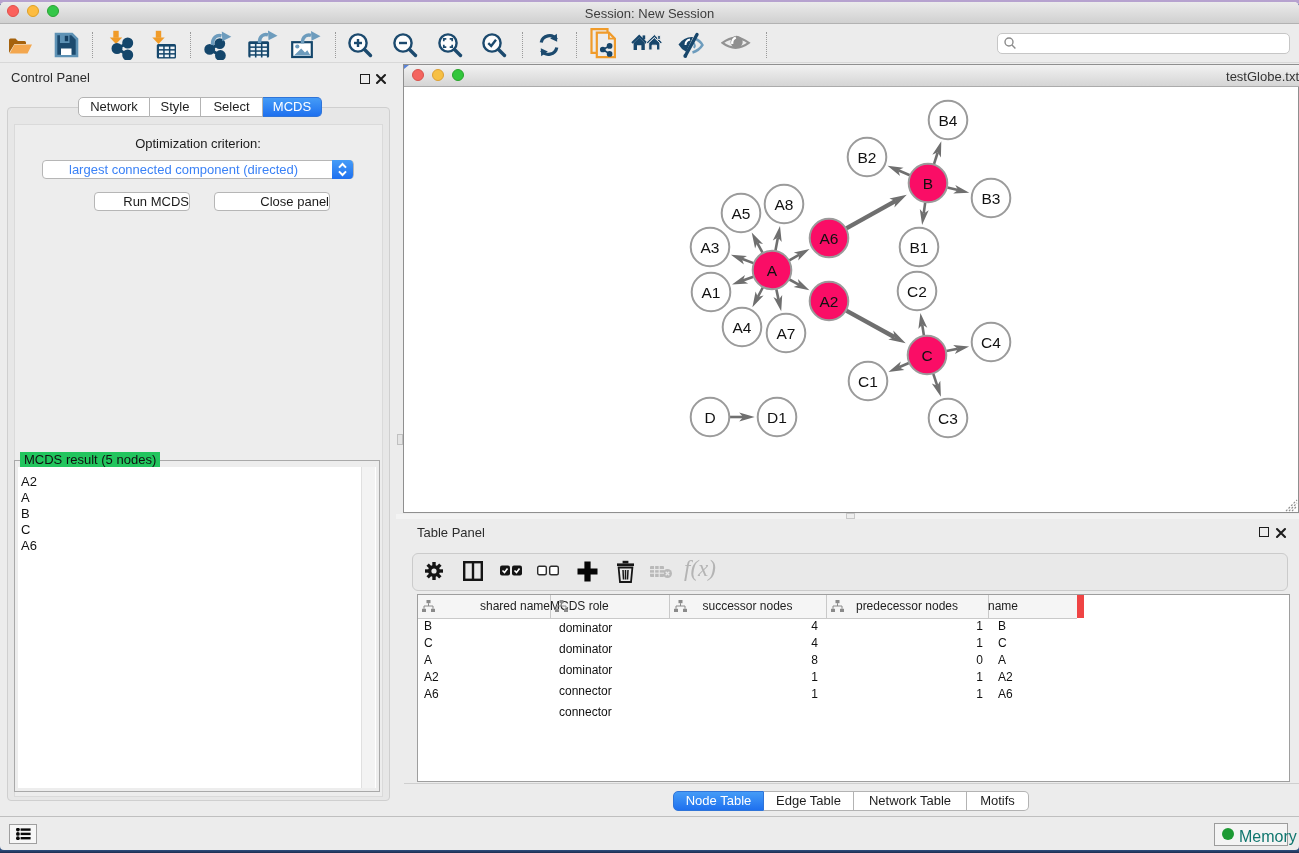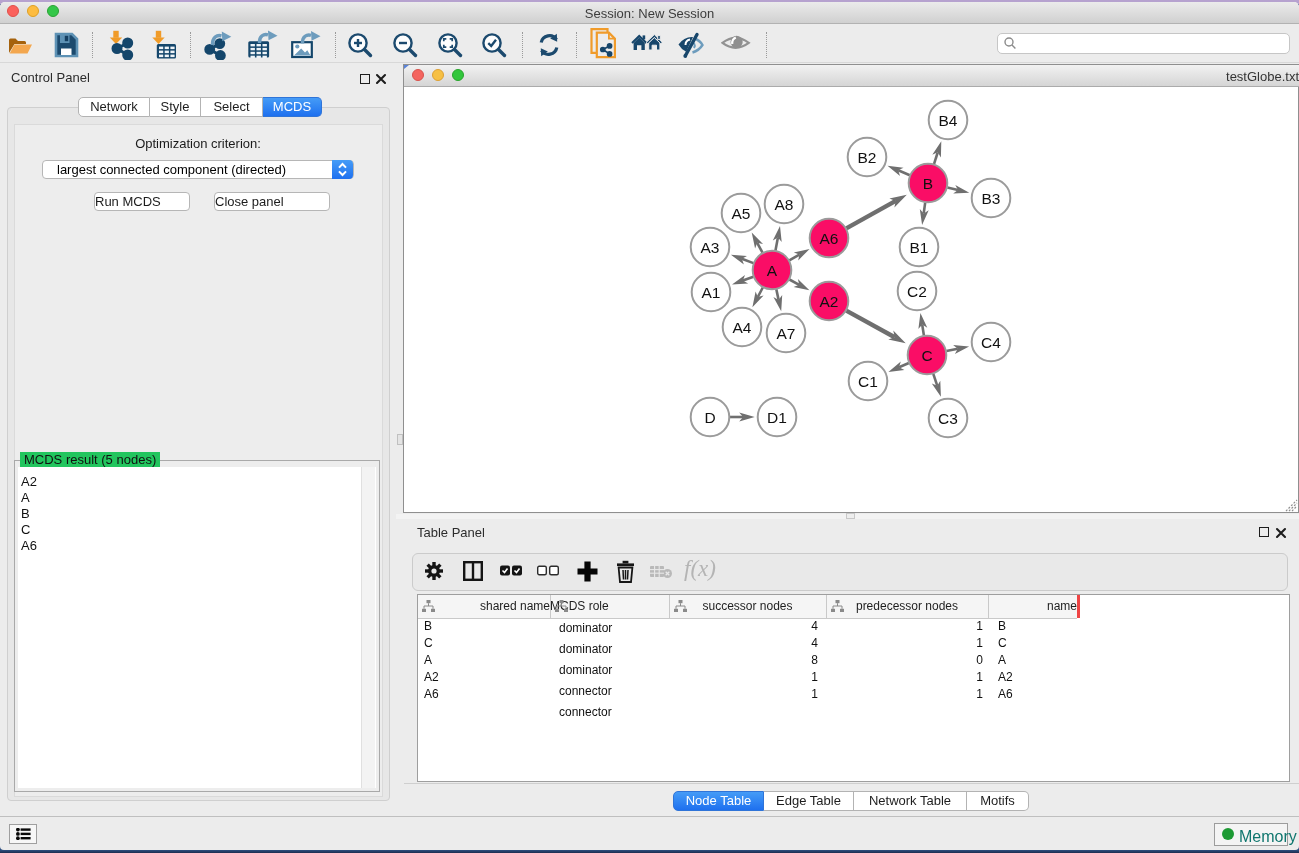--- a/index.html
+++ b/index.html
@@ -1,21 +1,21 @@
 <!DOCTYPE html>
 <html><head><meta charset="utf-8"><style>
 html,body{margin:0;padding:0}
 body{width:1299px;height:853px;background:linear-gradient(#2e4f80 850px,#1d2c4e 853px);font-family:"Liberation Sans",sans-serif;position:relative;overflow:hidden}
 .abs{position:absolute}
 .tl{width:12px;height:12px;border-radius:50%;position:absolute}
 .seg{display:inline-block;box-sizing:border-box;height:20px;line-height:18px;text-align:center;font-size:13px;color:#1e1e1e;background:#fff;border:1px solid #b3b3b3;border-left-width:0;vertical-align:top}
 .seg.first{border-left-width:1px;border-radius:5px 0 0 5px}
 .seg.last{border-radius:0 5px 5px 0}
 .seg.sel{background:linear-gradient(#459cf7,#1e70ef);color:#fff;border-color:#2f74d8}
-.btn{box-sizing:border-box;background:#fff;border:1px solid #b6b6b6;border-radius:4px;font-size:13px;color:#1c1c1c;text-align:left;line-height:17px}
+.btn{box-sizing:border-box;background:#fff;border:1px solid #b6b6b6;border-radius:4px;font-size:13px;color:#1c1c1c;text-align:right;line-height:17px}
 .sep{border-left:1px dotted #9a9a9a;height:26px;top:32px;width:0}
 </style></head><body>
 
 <div class="abs" style="left:0;top:0;width:1299px;height:4px;background:#b6a2cf"></div>
 
 <div class="abs" style="left:0;top:2px;width:1299px;height:848px;background:#ececec;border-radius:5px 5px 4px 4px"></div>
 
 <div class="abs" style="left:0;top:2px;width:1299px;height:21px;background:linear-gradient(#ebebeb,#d0d0d0);border-bottom:1px solid #b2b2b2;border-radius:5px 5px 0 0"></div>
 <div class="tl" style="left:7px;top:5px;background:#fb615c;border:1px solid #e0504a;box-sizing:border-box"></div>
 <div class="tl" style="left:27px;top:5px;background:#fdbc40;border:1px solid #dfa023;box-sizing:border-box"></div>
@@ -181,21 +181,21 @@
 <div class="abs" style="left:360px;top:74px;width:10px;height:10px;border:1.3px solid #1d1d1d;box-sizing:border-box"></div>
 <svg class="abs" style="left:375px;top:73px" width="12" height="12" viewBox="0 0 12 12">
  <path d="M2 2 L10 10 M10 2 L2 10" stroke="#1d1d1d" stroke-width="2.1" stroke-linecap="round"></path>
 </svg>
 <div class="abs" style="left:7px;top:107px;width:381px;height:692px;border:1px solid #cfcfcf;border-radius:4px;background:#e7e7e7"></div>
 <div class="abs" style="left:14px;top:124px;width:367px;height:671px;border:1px solid #dadada;background:#ededed"></div>
 <div class="abs" style="left:78px;top:97px">
  <div class="seg first" style="width:72px">Network</div><div class="seg" style="width:51px">Style</div><div class="seg" style="width:62px">Select</div><div class="seg last sel" style="width:59px">MCDS</div>
 </div>
 <div class="abs" style="left:7px;top:136px;width:382px;text-align:center;font-size:13px;color:#1b1b1b">Optimization criterion:</div>
-<div class="abs" style="left:42px;top:160px;width:312px;height:19px;box-sizing:border-box;background:#fff;border:1px solid #b6b6b6;border-radius:4px;font-size:13px;color:#000000;line-height:17px;padding-left:14px">largest connected component (directed)
+<div class="abs" style="left:42px;top:160px;width:312px;height:19px;box-sizing:border-box;background:#fff;border:1px solid #b6b6b6;border-radius:4px;font-size:13px;color:#3b82f6;line-height:17px;padding-left:26px">largest connected component (directed)
  <div class="abs" style="right:0;top:-1px;width:21px;height:19px;background:linear-gradient(#459cf7,#1e70ef);border-radius:0 4px 4px 0">
   <svg width="21" height="19" viewBox="0 0 21 19">
         <path d="M7 7.6 L10.5 4 L14 7.6 M7 11.4 L10.5 15 L14 11.4" fill="none" stroke="#fff" stroke-width="2"></path>
       </svg>
  </div>
 </div>
 <div class="abs btn" style="left:94px;top:192px;width:96px;height:19px">Run MCDS</div>
 <div class="abs btn" style="left:214px;top:192px;width:116px;height:19px">Close panel</div>
 
 <div class="abs" style="left:14px;top:460px;width:366px;height:332px;border:1px solid #a9a9a9;background:#ededed;box-sizing:border-box"></div>
@@ -381,21 +381,21 @@
  <path d="M15.7 6.7 L19.3 10.3 M19.3 6.7 L15.7 10.3" stroke="#e9e9e9" stroke-width="1.3"></path>
 </svg>
 <div class="abs" style="left:684px;top:556px;font-family:'Liberation Serif',serif;font-style:italic;font-size:23px;color:#b4b4b4">f(x)</div>
 
 <div class="abs" style="left:417px;top:594px;width:873px;height:188px;box-sizing:border-box;background:#fff;border:1px solid #9e9e9e"></div>
 <div class="abs" style="left:418px;top:595px;width:659px;height:23px;background:#f5f5f5;border-bottom:1px solid #c9c9c9"></div>
 <div class="abs" style="left:418px;top:595px;width:132px;height:23px;border-right:1px solid #c9c9c9;font-size:12px;color:#1e1e1e;text-align:right;line-height:23px">shared name</div>
 <div class="abs" style="left:550px;top:595px;width:119px;height:23px;border-right:1px solid #c9c9c9;font-size:12px;color:#1e1e1e;text-align:left;line-height:23px">MCDS role</div>
 <div class="abs" style="left:669px;top:595px;width:157px;height:23px;border-right:1px solid #c9c9c9;font-size:12px;color:#1e1e1e;text-align:center;line-height:23px">successor nodes</div>
 <div class="abs" style="left:826px;top:595px;width:162px;height:23px;border-right:1px solid #c9c9c9;font-size:12px;color:#1e1e1e;text-align:center;line-height:23px">predecessor nodes</div>
-<div class="abs" style="left:988px;top:595px;width:89px;height:23px;border-right:3px solid #ef4444;font-size:12px;color:#1e1e1e;text-align:right;line-height:23px">name</div>
+<div class="abs" style="left:988px;top:595px;width:89px;height:23px;border-right:7px solid #ef4444;font-size:12px;color:#1e1e1e;text-align:left;line-height:23px">name</div>
 <svg class="abs" style="left:422px;top:600px" width="13" height="13" viewBox="0 0 13 13">
     <g fill="#8a8a8a">
       <rect x="4.5" y="0" width="4" height="3.2"></rect>
       <rect x="0" y="8.8" width="4" height="3.2"></rect>
       <rect x="9" y="8.8" width="4" height="3.2"></rect>
     </g>
     <path d="M6.5 3.2 V6 M2 8.8 V6 H11 V8.8" fill="none" stroke="#8a8a8a" stroke-width="1"></path>
   </svg>
 <svg class="abs" style="left:555px;top:600px" width="13" height="13" viewBox="0 0 13 13">
     <g fill="#8a8a8a">

